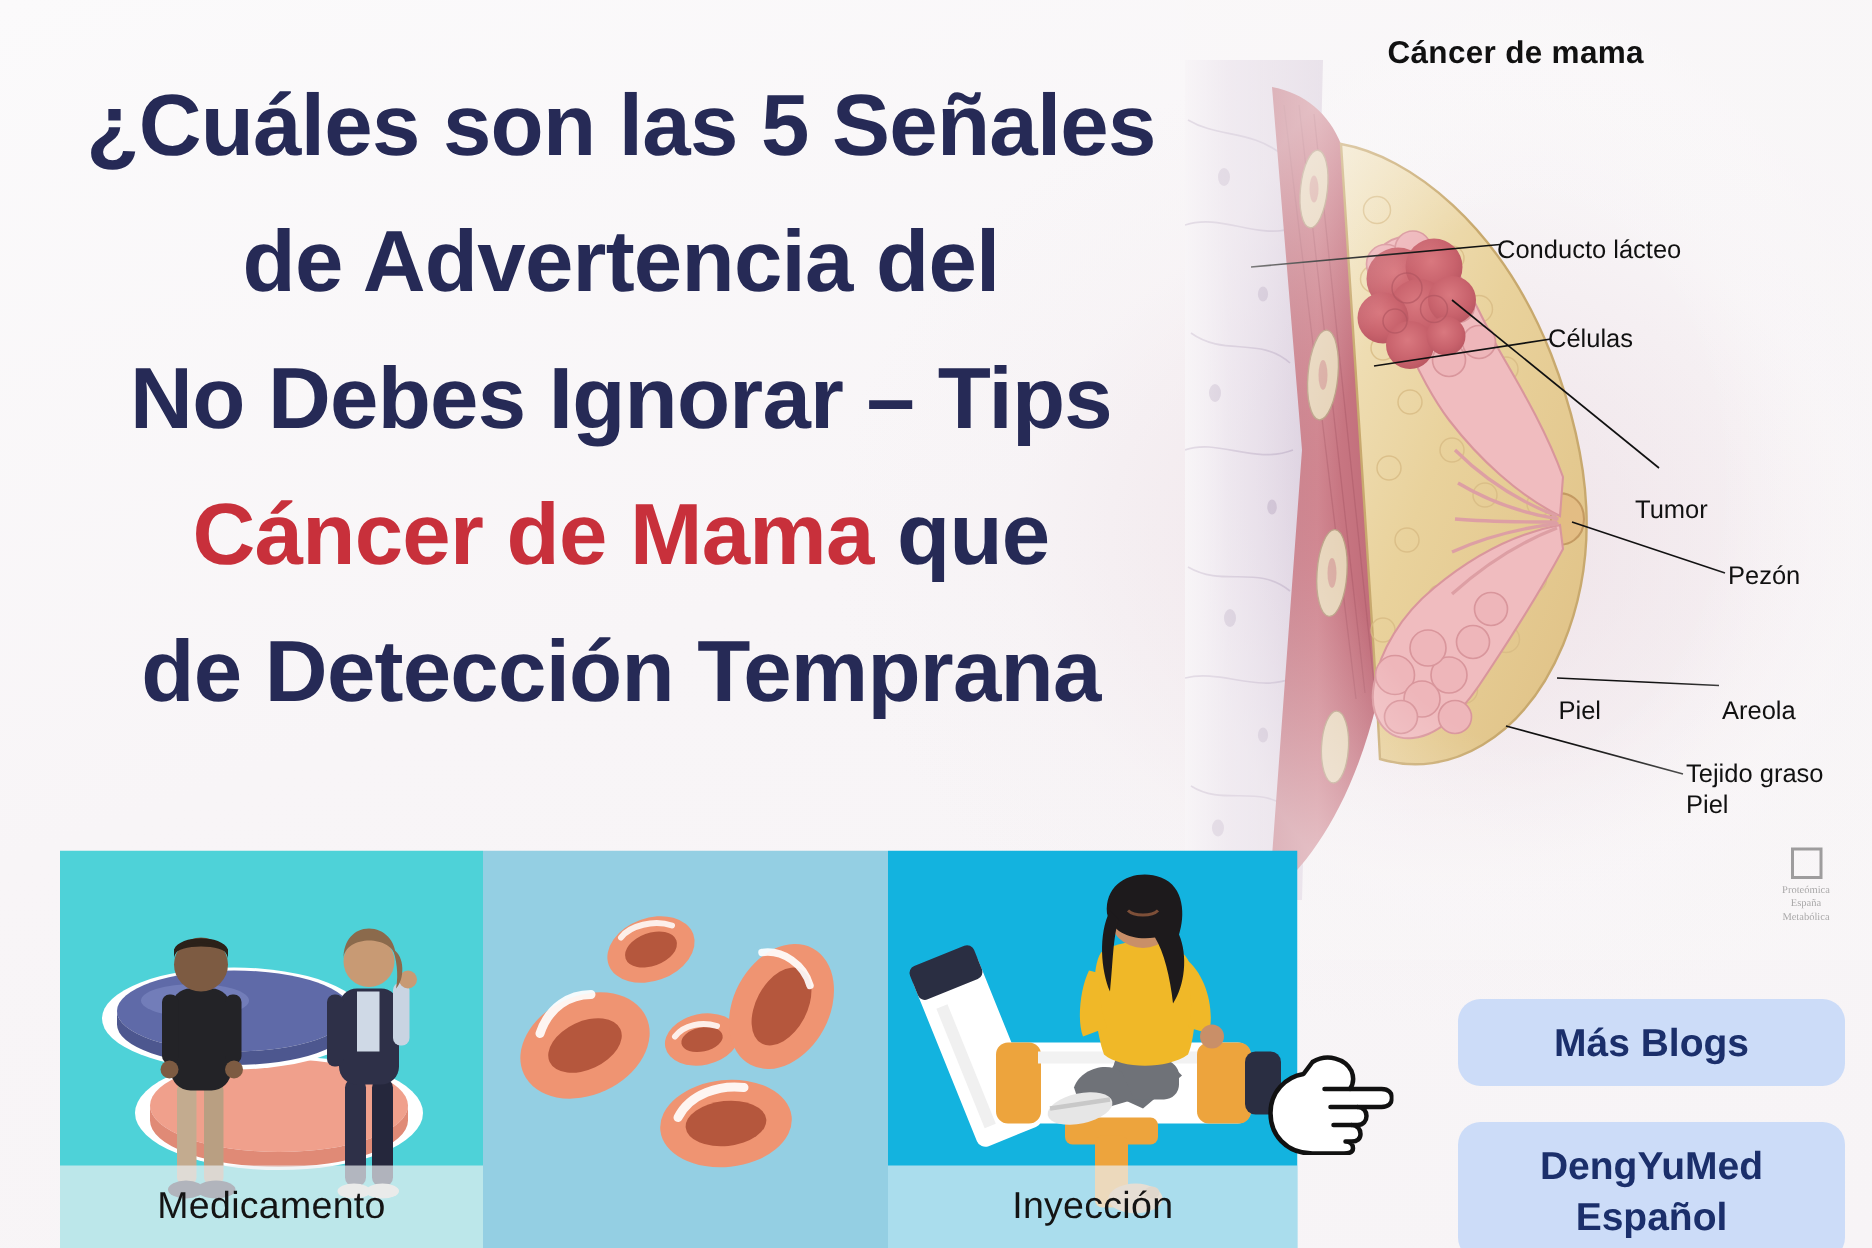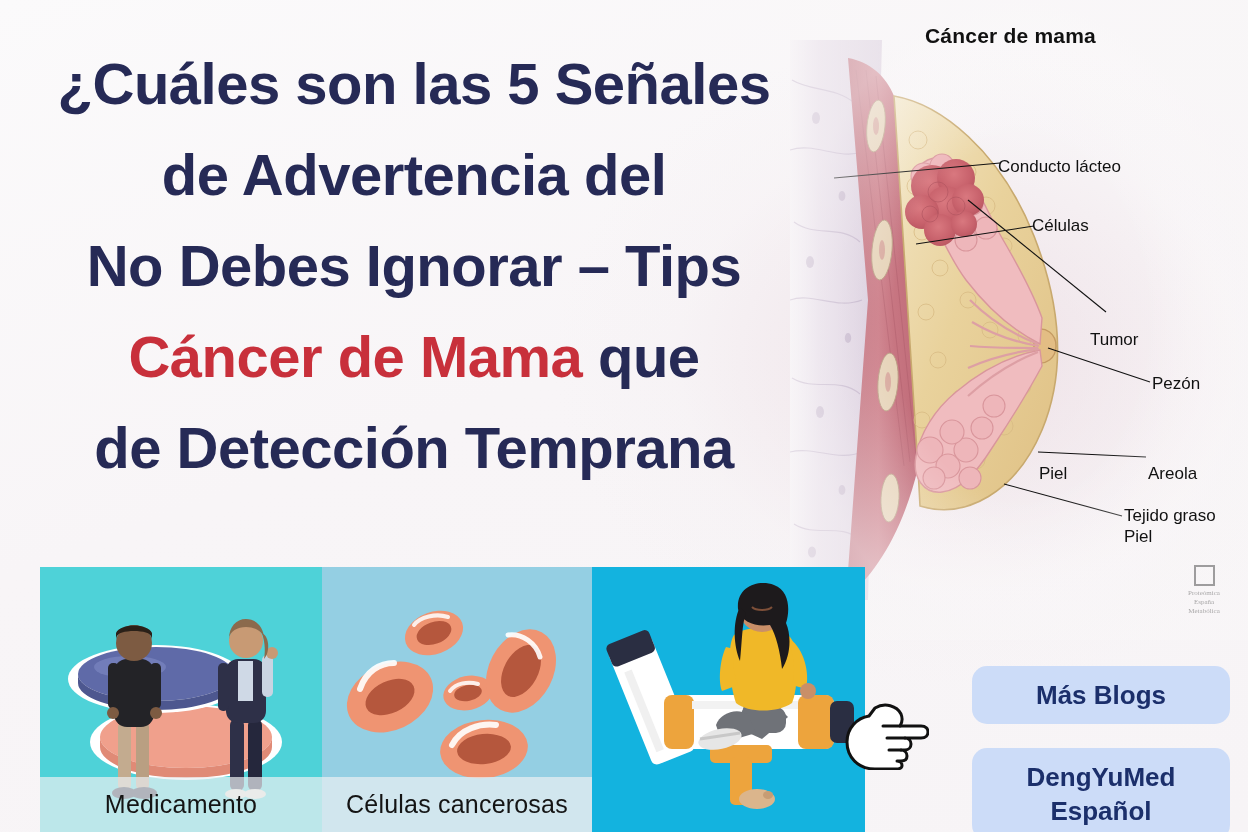--- a/index.html
+++ b/index.html
@@ -448,21 +448,20 @@
             <ellipse cx="199" cy="104" rx="17" ry="28" transform="rotate(28 199 104)" fill="#b5573d"></ellipse>
             <path d="M186,68 C200,66 214,76 218,90" stroke="#ffffff" stroke-width="5" fill="none" stroke-linecap="round" opacity="0.9"></path>
           </g>
           <g>
             <ellipse cx="162" cy="182" rx="44" ry="29" transform="rotate(-6 162 182)" fill="#ef9472"></ellipse>
             <ellipse cx="162" cy="182" rx="27" ry="15" transform="rotate(-6 162 182)" fill="#b5573d"></ellipse>
             <path d="M130,178 C138,162 158,156 174,158" stroke="#ffffff" stroke-width="6" fill="none" stroke-linecap="round" opacity="0.9"></path>
           </g>
         </svg>
       </div>
-      <div class="panel-caption">Células cancerosas</div>
     </div>
 
     <div class="panel" id="panel-2">
       <div class="panel-art">
         <svg width="273" height="265" viewBox="0 0 273 265">
 
           <g transform="rotate(-22 78 128)">
             <rect x="36" y="64" width="46" height="124" rx="6" fill="#ffffff"></rect>
             <rect x="36" y="58" width="46" height="24" rx="5" fill="#2a2e42"></rect>
             <rect x="44" y="90" width="8" height="86" fill="#f0f0f0"></rect>
@@ -496,20 +495,21 @@
 
             <circle cx="170" cy="42" r="23" fill="#c98f68"></circle>
             <path d="M146,42 C144,20 166,12 182,18 C198,24 198,44 194,56
                      C200,70 198,90 190,102 C188,84 184,68 178,58
                      C164,60 150,56 146,42 Z" fill="#1d1a1c"></path>
             <path d="M148,40 C140,56 142,80 148,94 C150,76 150,56 154,46 Z" fill="#1d1a1c"></path>
             <path d="M160,40 C164,44 176,44 180,40" stroke="#7d4f38" stroke-width="2" fill="none"></path>
           </g>
         </svg>
       </div>
+      <div class="panel-caption">Inyección</div>
     </div>
   </div>
 
   <svg id="hand-icon" viewBox="0 0 86 70">
     <g fill="#ffffff" stroke="#111111" stroke-width="3" stroke-linejoin="round" stroke-linecap="round">
       <path d="M32,8 C42,2 54,6 58,14 C60,19 59,23 57,26 L78,26 C83,26 85,29 85,32
                C85,35 83,38 78,38 L62,38 C66,38 68,41 68,44 C68,47 66,50 62,50
                L58,50 C62,50 64,53 64,56 C64,59 62,61 58,61 L54,61
                C57,61 59,63 59,65.5 C59,68 57,69 53,69
                L32,69 C14,69 4,56 4,42 C4,28 14,18 26,16 Z"></path>

